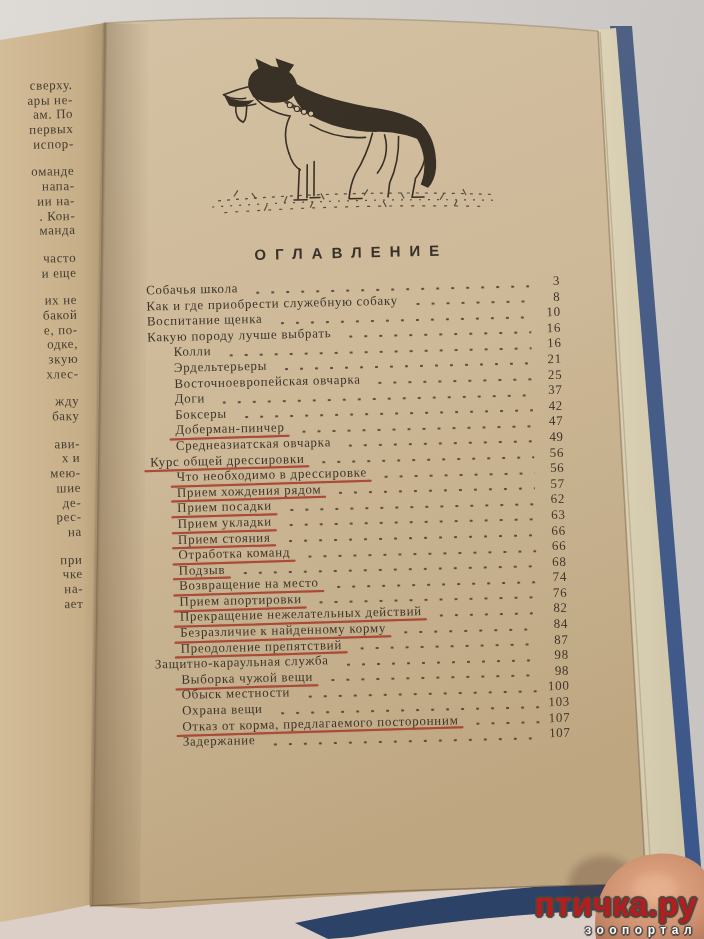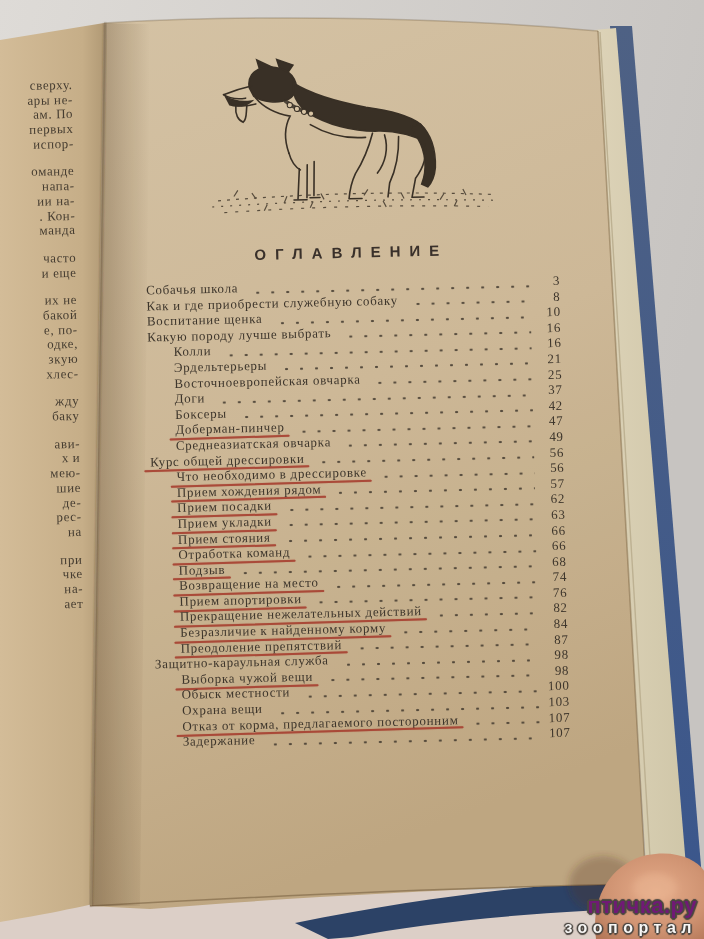--- a/index.html
+++ b/index.html
@@ -30,24 +30,24 @@
     height:2.3px;background:#a63c2d;border-radius:2px;opacity:.88;
     transform:rotate(-.4deg);box-shadow:0 0 1px rgba(166,60,45,.55);}
   .dots{flex:1;align-self:stretch;margin:0 4px 0 9px;
     background-image:radial-gradient(circle,rgba(62,54,44,.85) 1.05px,rgba(62,54,44,0) 1.5px);
     background-size:15px 15.6px;background-position:3px 4.5px;background-repeat:repeat-x;}
   .toc-page{min-width:26px;text-align:right;}
 
   
   .watermark{position:absolute;right:7px;bottom:3px;z-index:6;text-align:right;
     font-family:"Liberation Sans","DejaVu Sans",sans-serif;font-weight:700;line-height:1;}
-  .wm-main{font-size:22px;color:#701a75;letter-spacing:.5px;
+  .wm-main{font-size:33px;color:#b91c1c;letter-spacing:.5px;
     text-shadow:-2px 0 1px #4c4742,2px 0 1px #4c4742,0 -2px 1px #4c4742,0 2px 1px #4c4742,
     -1px -1px 1px #4c4742,1px 1px 1px #4c4742,1px -1px 1px #4c4742,-1px 1px 1px #4c4742;}
-  .wm-sub{margin-top:3px;font-size:16px;color:#f7f6f4;letter-spacing:5.5px;
+  .wm-sub{margin-top:3px;font-size:12px;color:#f7f6f4;letter-spacing:5.5px;
     text-shadow:-1.5px 0 1px #4c4742,1.5px 0 1px #4c4742,0 -1.5px 1px #4c4742,0 1.5px 1px #4c4742,
     1px 1px 1px #4c4742,-1px -1px 1px #4c4742;}
 </style>
 </head>
 <body>
 
 <div class="shot">
 
   <svg class="backdrop" width="704" height="939" viewBox="0 0 704 939">
     <defs>

